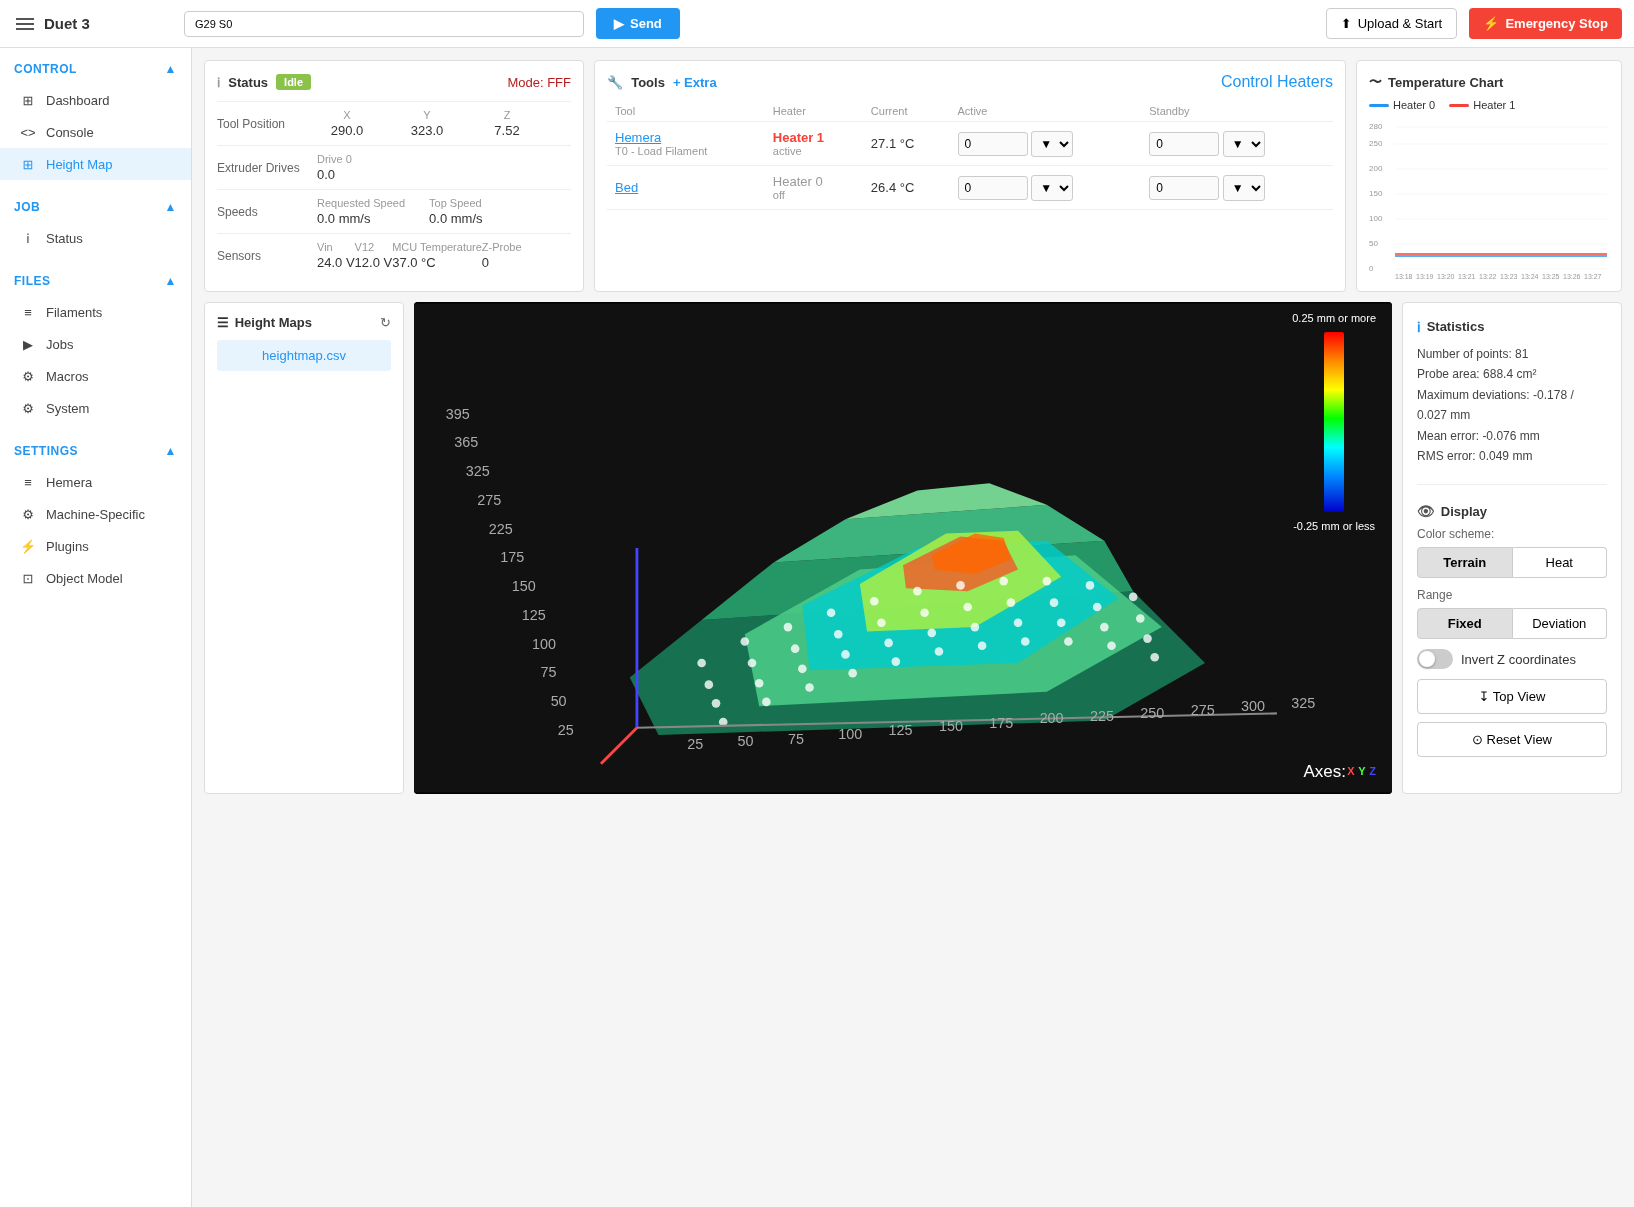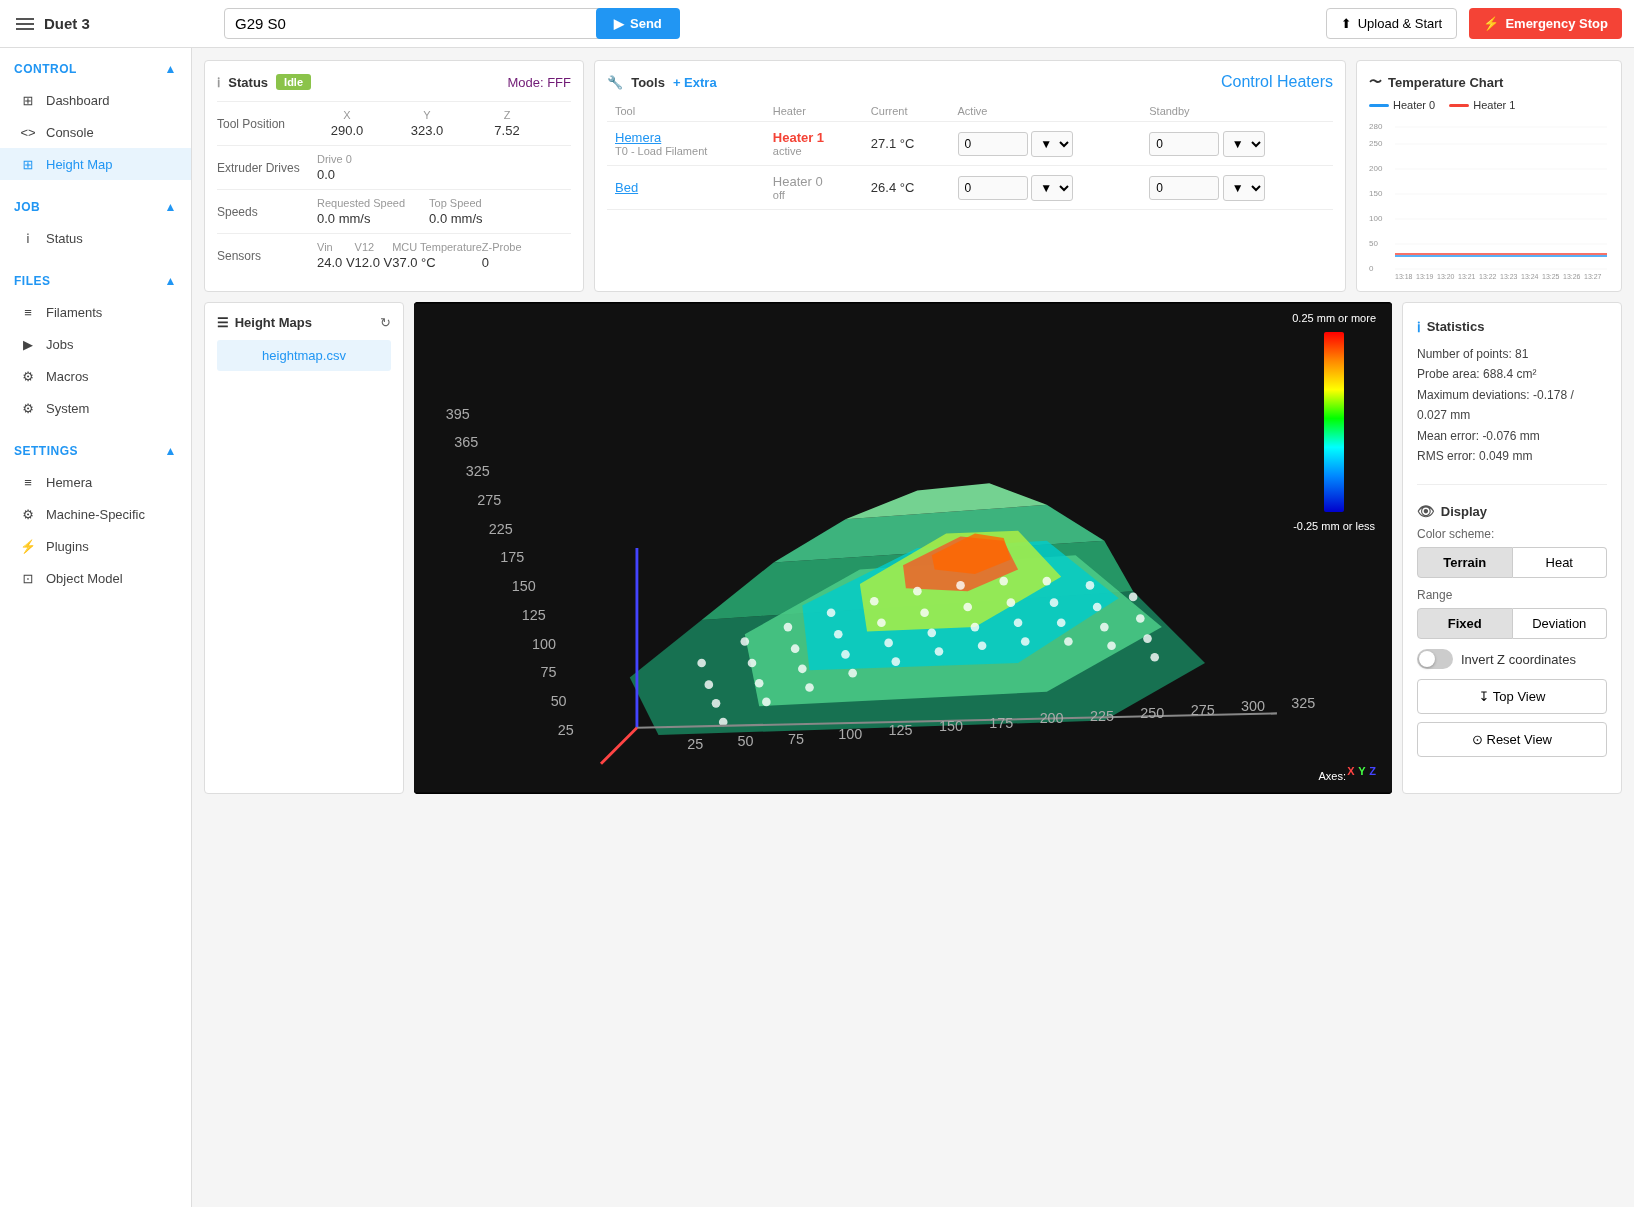--- a/index.html
+++ b/index.html
@@ -4,21 +4,21 @@
   <style>
     * { box-sizing: border-box; margin: 0; padding: 0; }
     body { font-family: -apple-system, BlinkMacSystemFont, 'Segoe UI', sans-serif; font-size: 13px; background: #f5f5f5; color: #333; overflow: hidden; }
 
     
     .topbar { display: flex; align-items: center; background: #fff; border-bottom: 1px solid #ddd; height: 48px; padding: 0 12px; gap: 12px; }
     .topbar-brand { font-size: 15px; font-weight: 600; display: flex; align-items: center; gap: 6px; min-width: 160px; }
     .hamburger { display: flex; flex-direction: column; gap: 3px; cursor: pointer; padding: 4px; }
     .hamburger span { display: block; width: 18px; height: 2px; background: #555; }
     .topbar-cmd { flex: 1; max-width: 400px; }
-    .topbar-cmd input { width: 100%; border: 1px solid #ccc; border-radius: 4px; padding: 6px 10px; font-size: 15px; margin-left: 40px; }
+    .topbar-cmd input { width: 100%; border: 1px solid #ccc; border-radius: 4px; padding: 6px 10px; font-size: 11px; }
     .btn-send { background: #2196F3; color: #fff; border: none; border-radius: 4px; padding: 8px 18px; font-size: 13px; cursor: pointer; display: flex; align-items: center; gap: 6px; font-weight: 600; }
     .btn-upload { background: #fff; border: 1px solid #ccc; border-radius: 4px; padding: 7px 14px; font-size: 13px; cursor: pointer; display: flex; align-items: center; gap: 6px; margin-left: auto; }
     .btn-emergency { background: #f44336; color: #fff; border: none; border-radius: 4px; padding: 8px 14px; font-size: 13px; cursor: pointer; display: flex; align-items: center; gap: 6px; font-weight: 600; }
 
     
     .layout { display: flex; height: calc(100vh - 48px); overflow: hidden; }
 
     
     .sidebar { width: 192px; background: #fff; border-right: 1px solid #ddd; overflow-y: auto; flex-shrink: 0; }
     .sidebar-section { padding: 6px 0; }
@@ -31,21 +31,21 @@
     .main { flex: 1; overflow-y: auto; padding: 12px; display: flex; flex-direction: column; gap: 10px; }
 
     
     .top-row { display: flex; gap: 10px; }
 
     
     .status-panel { background: #fff; border: 1px solid #ddd; border-radius: 4px; padding: 12px; min-width: 380px; }
     .status-header { display: flex; align-items: center; justify-content: space-between; margin-bottom: 10px; }
     .status-title { font-weight: 600; display: flex; align-items: center; gap: 8px; }
     .badge-idle { background: #8BC34A; color: #fff; border-radius: 3px; padding: 2px 8px; font-size: 11px; font-weight: 600; }
-    .mode-text { font-size: 13px; color: #701a75; }
+    .mode-text { font-size: 13px; color: #b91c1c; }
     .status-grid { display: grid; gap: 0; }
     .status-row { display: flex; align-items: center; border-top: 1px solid #eee; padding: 7px 0; }
     .status-label { width: 100px; color: #666; font-size: 12px; }
     .status-values { display: flex; gap: 20px; flex: 1; }
     .status-col { display: flex; flex-direction: column; align-items: center; min-width: 60px; }
     .status-col-header { font-size: 11px; color: #999; margin-bottom: 2px; }
     .status-col-val { font-size: 13px; color: #333; }
 
     
     .tools-panel { background: #fff; border: 1px solid #ddd; border-radius: 4px; padding: 12px; flex: 1; }
@@ -556,21 +556,21 @@
             <rect x="0" y="0" width="20" height="180" fill="url(#colorBar)" rx="2"></rect>
           </svg>
           <div class="scale-label" style="font-size:11px;color:#fff;text-align:center;margin-top:4px">-0.25 mm or less</div>
         </div>
         
         <div class="axes-legend" style="position:absolute;right:16px;bottom:16px;">
           <span style="font-size:11px;font-weight:700;color:#ff4444">X</span>
           <span style="font-size:11px;font-weight:700;color:#44ff44">Y</span>
           <span style="font-size:11px;font-weight:700;color:#4444ff">Z</span>
         </div>
-        <div style="position:absolute;right:46px;bottom:12px;color:#fff;font-size:11px;">Axes:</div>
+        <div style="position:absolute;right:46px;bottom:12px;color:#fff;font-size:17px;">Axes:</div>
       </div>
 
       <div class="right-panel">
 
         <div>
           <div class="right-section-title">
             <span class="info-icon">ℹ</span>
             <span>Statistics</span>
           </div>
           <div class="stat-line">

